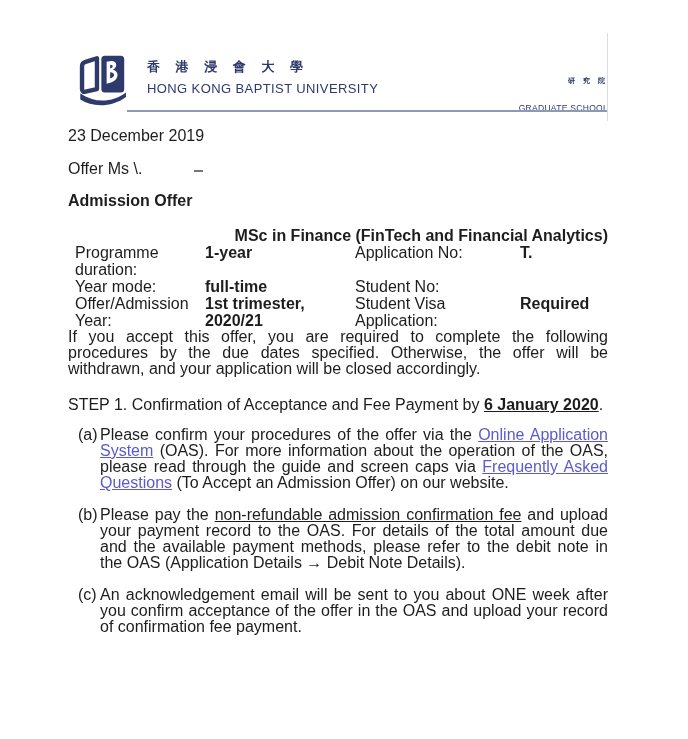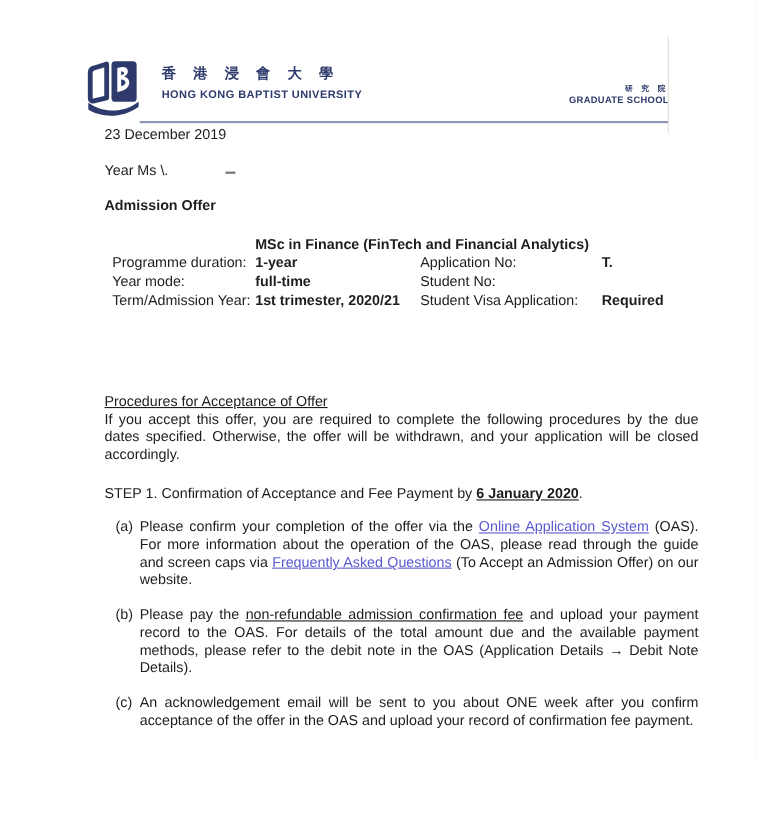--- a/index.html
+++ b/index.html
@@ -12,41 +12,41 @@
     font-family:"Liberation Sans", sans-serif;
     color:#1d1d1d;
     overflow:hidden;
   }
   
   .header { position:absolute; top:52px; left:75px; right:80px; }
   .brand { display:flex; align-items:flex-start; gap:14px; }
   .logo { width:58px; height:60px; flex:none; }
   .brand-names { margin-top:6px; color:#2d3a6b; }
   .uni-zh { font-size:13px; font-weight:600; letter-spacing:6px; white-space:nowrap; }
-  .uni-en { font-size:10px; font-weight:bold; letter-spacing:0.4px; margin-top:5px; white-space:nowrap; }
+  .uni-en { font-size:13px; font-weight:normal; letter-spacing:0.4px; margin-top:5px; white-space:nowrap; }
   .brand-right { position:absolute; right:0; top:24px; text-align:right; color:#2d3a6b; }
   .school-zh { font-size:7px; letter-spacing:3px; font-weight:600; }
-  .school-en { font-size:8.5px; font-weight:bold; letter-spacing:0.3px; margin-top:0; }
+  .school-en { font-size:8.5px; font-weight:normal; letter-spacing:0.3px; margin-top:17px; }
   .header-rule { position:absolute; top:110px; left:127px; right:80px; height:2px; background:#8e99b7; }
   .page-edge-line { position:absolute; top:33px; left:607px; width:1px; height:88px; background:#dcdcdc; }
 
   
-  .content { position:absolute; top:108px; left:68px; width:540px; font-size:13px; line-height:16px;margin-left:27px; }
+  .content { position:absolute; top:122px; left:68px; width:540px; font-size:16px; line-height:16px; }
   .date { margin-top:6px; }
   .salutation { margin-top:17px; display:flex; align-items:center; }
   .redact-mark { display:inline-block; width:9px; height:1.5px; background:#777; margin-left:52px; margin-top:4px; }
   .subject { margin-top:16px; font-weight:bold; }
   .para { text-align:justify; }
   .intro { margin-top:13px; }
 
   
   .details { margin-top:18px; display:grid; grid-template-columns:137px 150px 165px 1fr; line-height:17px; }
   .details .lbl { padding-left:7px; }
   .details .val { font-weight:bold; }
-  .details .span3 { grid-column:2 / 5; }
+  .details .span3 { grid-column:2 / 5;text-align:right; }
 
   
   .proc-heading { margin-top:76px; text-decoration:underline; }
   .step-line { margin-top:20px; }
   .deadline { font-weight:bold; text-decoration:underline; }
   .item { display:flex; margin-left:10px; margin-top:16px; }
   .item.first { margin-top:14px; }
   .marker { width:22px; flex:none; }
   .itext { flex:1; text-align:justify; }
   .u { text-decoration:underline; }
@@ -77,57 +77,56 @@
       <div class="school-en">GRADUATE SCHOOL</div>
     </div>
   </div>
   <div class="header-rule"></div>
   <div class="page-edge-line"></div>
 
   <div class="content">
     <p class="date">23 December 2019</p>
 
     <p class="salutation">
-      <span>Year Ms \.</span>
+      <span>Offer Ms \.</span>
       <span class="redact-mark"></span>
     </p>
 
     <p class="subject">Admission Offer</p>
 
 
     <div class="details">
       <div class="val span3">MSc in Finance (FinTech and Financial Analytics)</div>
 
       <div class="lbl">Programme duration:</div>
       <div class="val">1-year</div>
       <div>Application No:</div>
       <div class="val">T.</div>
 
       <div class="lbl">Year mode:</div>
       <div class="val">full-time</div>
       <div>Student No:</div>
       <div class="val"></div>
 
-      <div class="lbl">Term/Admission Year:</div>
+      <div class="lbl">Offer/Admission Year:</div>
       <div class="val">1st trimester, 2020/21</div>
       <div>Student Visa Application:</div>
       <div class="val">Required</div>
     </div>
 
-    <p class="proc-heading">Procedures for Acceptance of Offer</p>
     <p class="para">If you accept this offer, you are required to complete the following procedures by the due dates specified. Otherwise, the offer will be withdrawn, and your application will be closed accordingly.</p>
 
     <p class="step-line">
       <span>STEP 1. Confirmation of Acceptance and Fee Payment by </span><span class="deadline">6 January 2020</span><span>.</span>
     </p>
 
     <div class="item first">
       <span class="marker">(a)</span>
       <span class="itext">
-        <span>Please confirm your completion of the offer via the </span><a class="link">Online Application System</a><span> (OAS). For more information about the operation of the OAS, please read through the guide and screen caps via </span><a class="link">Frequently Asked Questions</a><span> (To Accept an Admission Offer) on our website.</span>
+        <span>Please confirm your procedures of the offer via the </span><a class="link">Online Application System</a><span> (OAS). For more information about the operation of the OAS, please read through the guide and screen caps via </span><a class="link">Frequently Asked Questions</a><span> (To Accept an Admission Offer) on our website.</span>
       </span>
     </div>
 
     <div class="item">
       <span class="marker">(b)</span>
       <span class="itext">
         <span>Please pay the </span><span class="u">non-refundable admission confirmation fee</span><span> and upload your payment record to the OAS. For details of the total amount due and the available payment methods, please refer to the debit note in the OAS (Application Details → Debit Note Details).</span>
       </span>
     </div>
 

